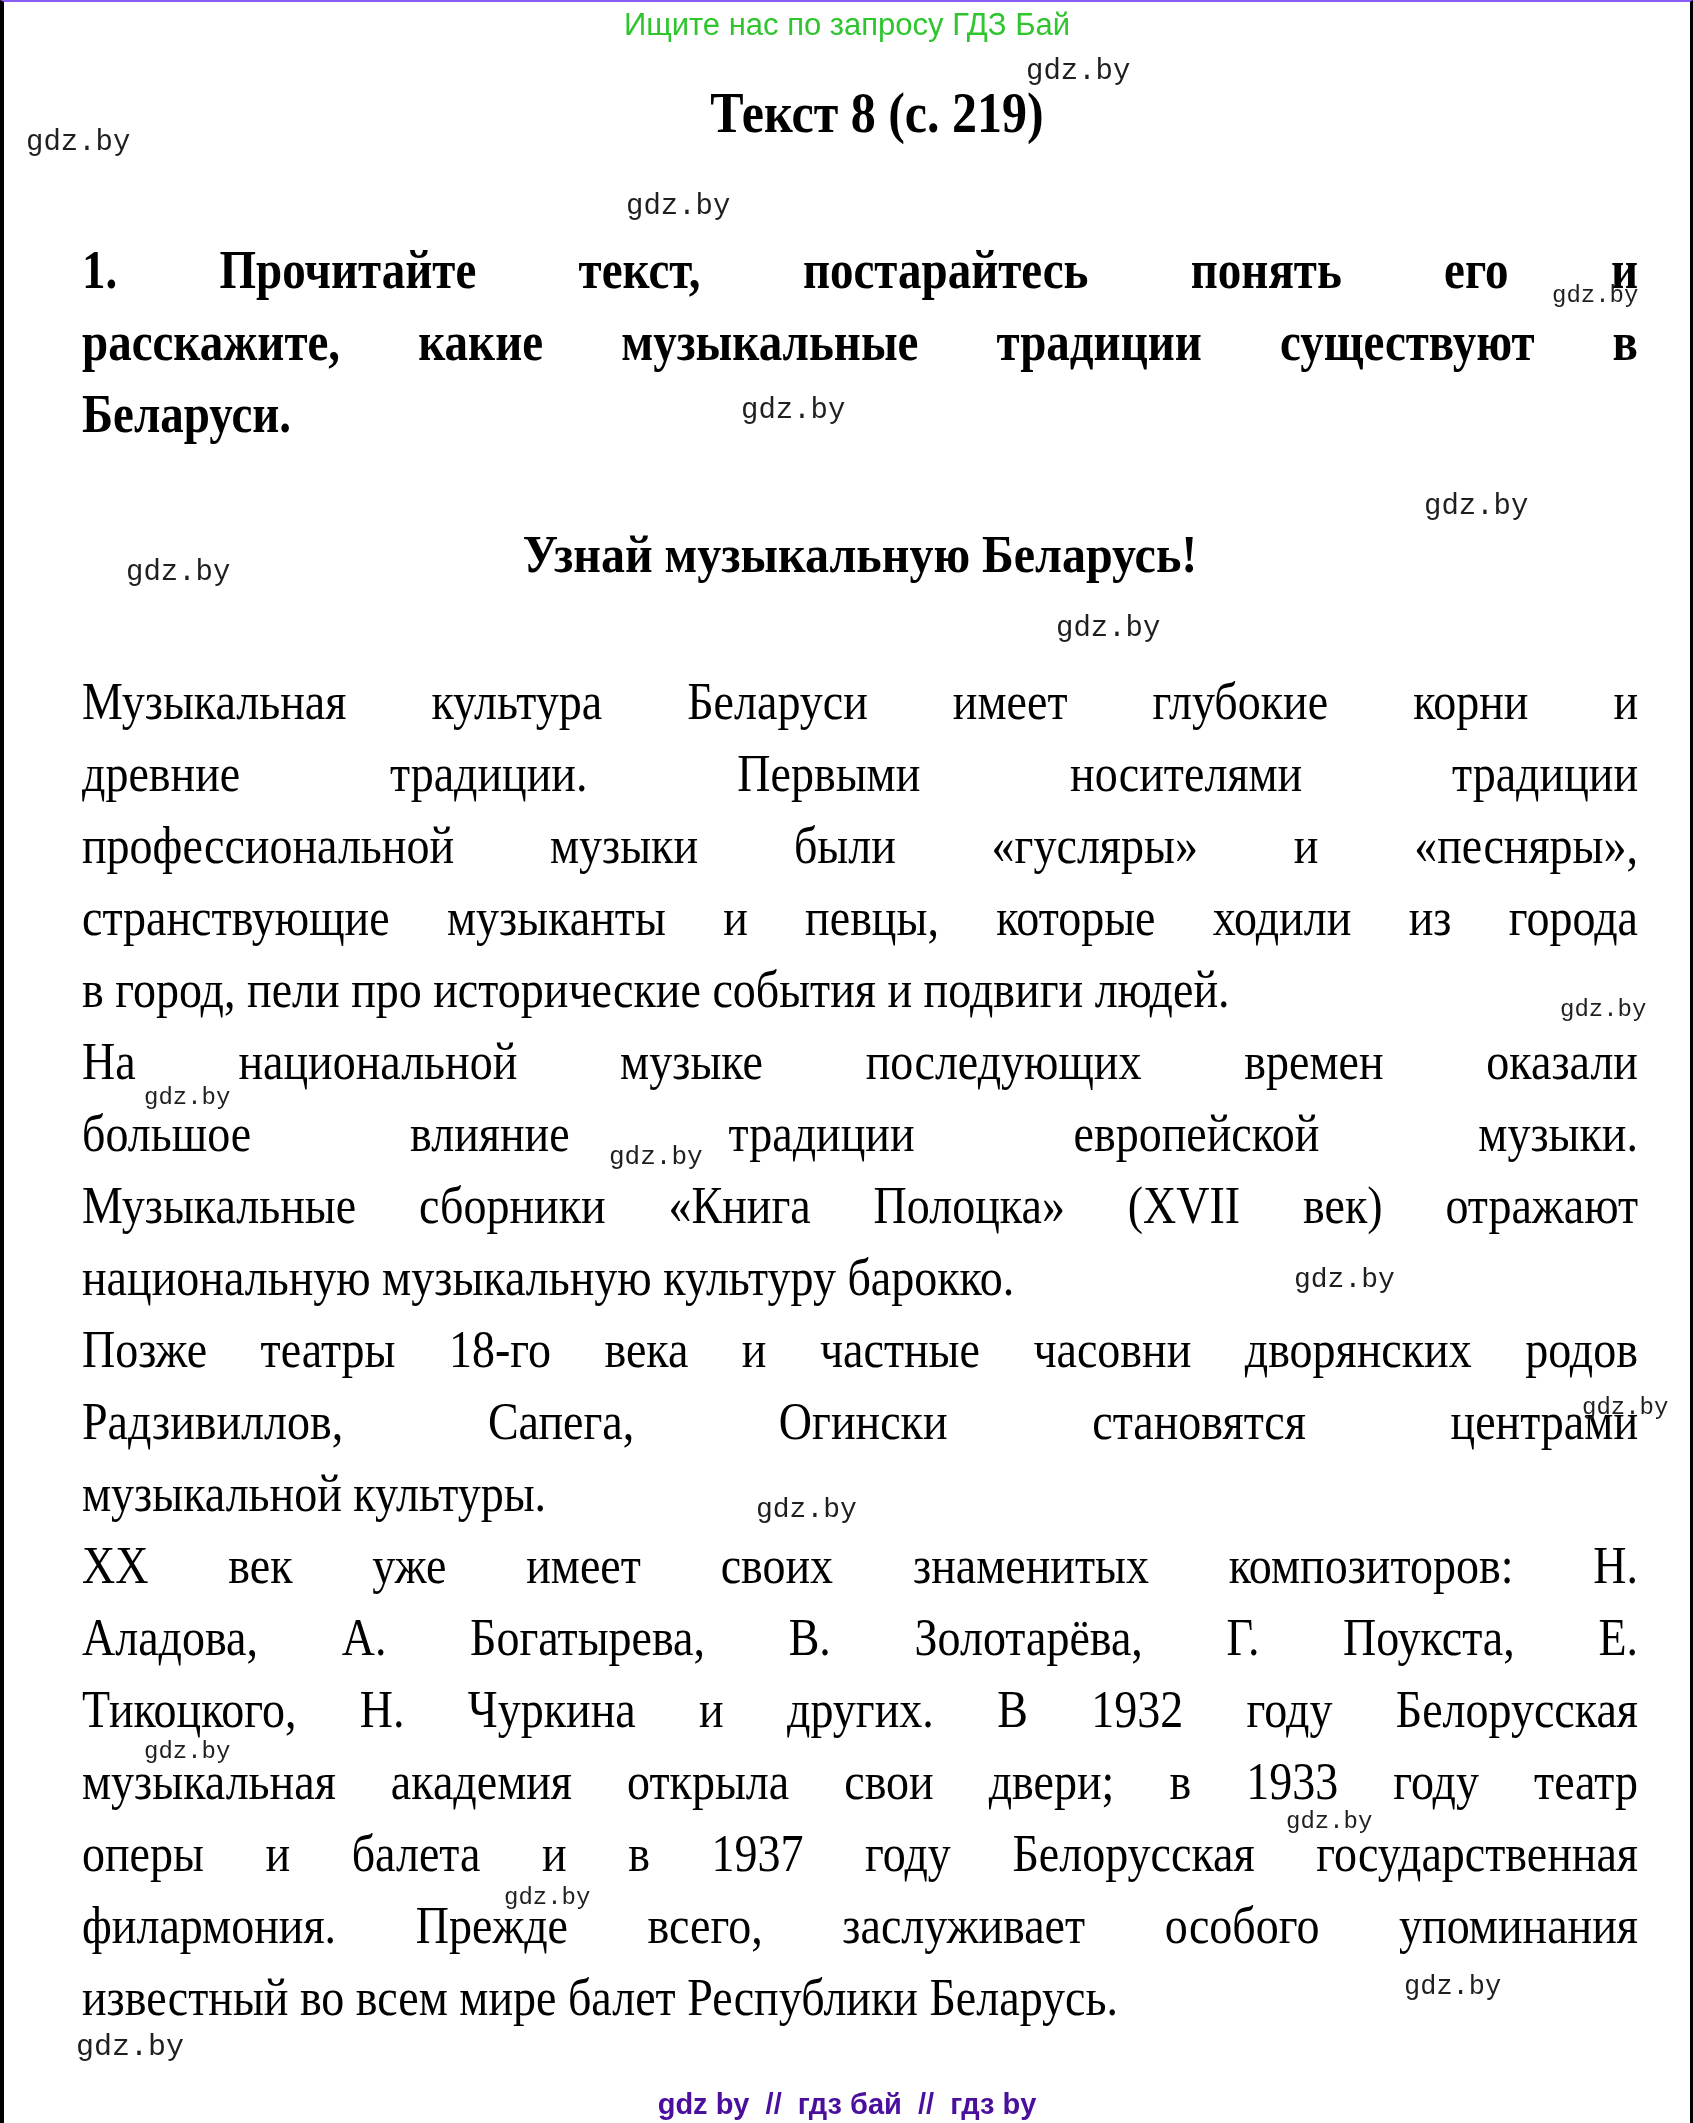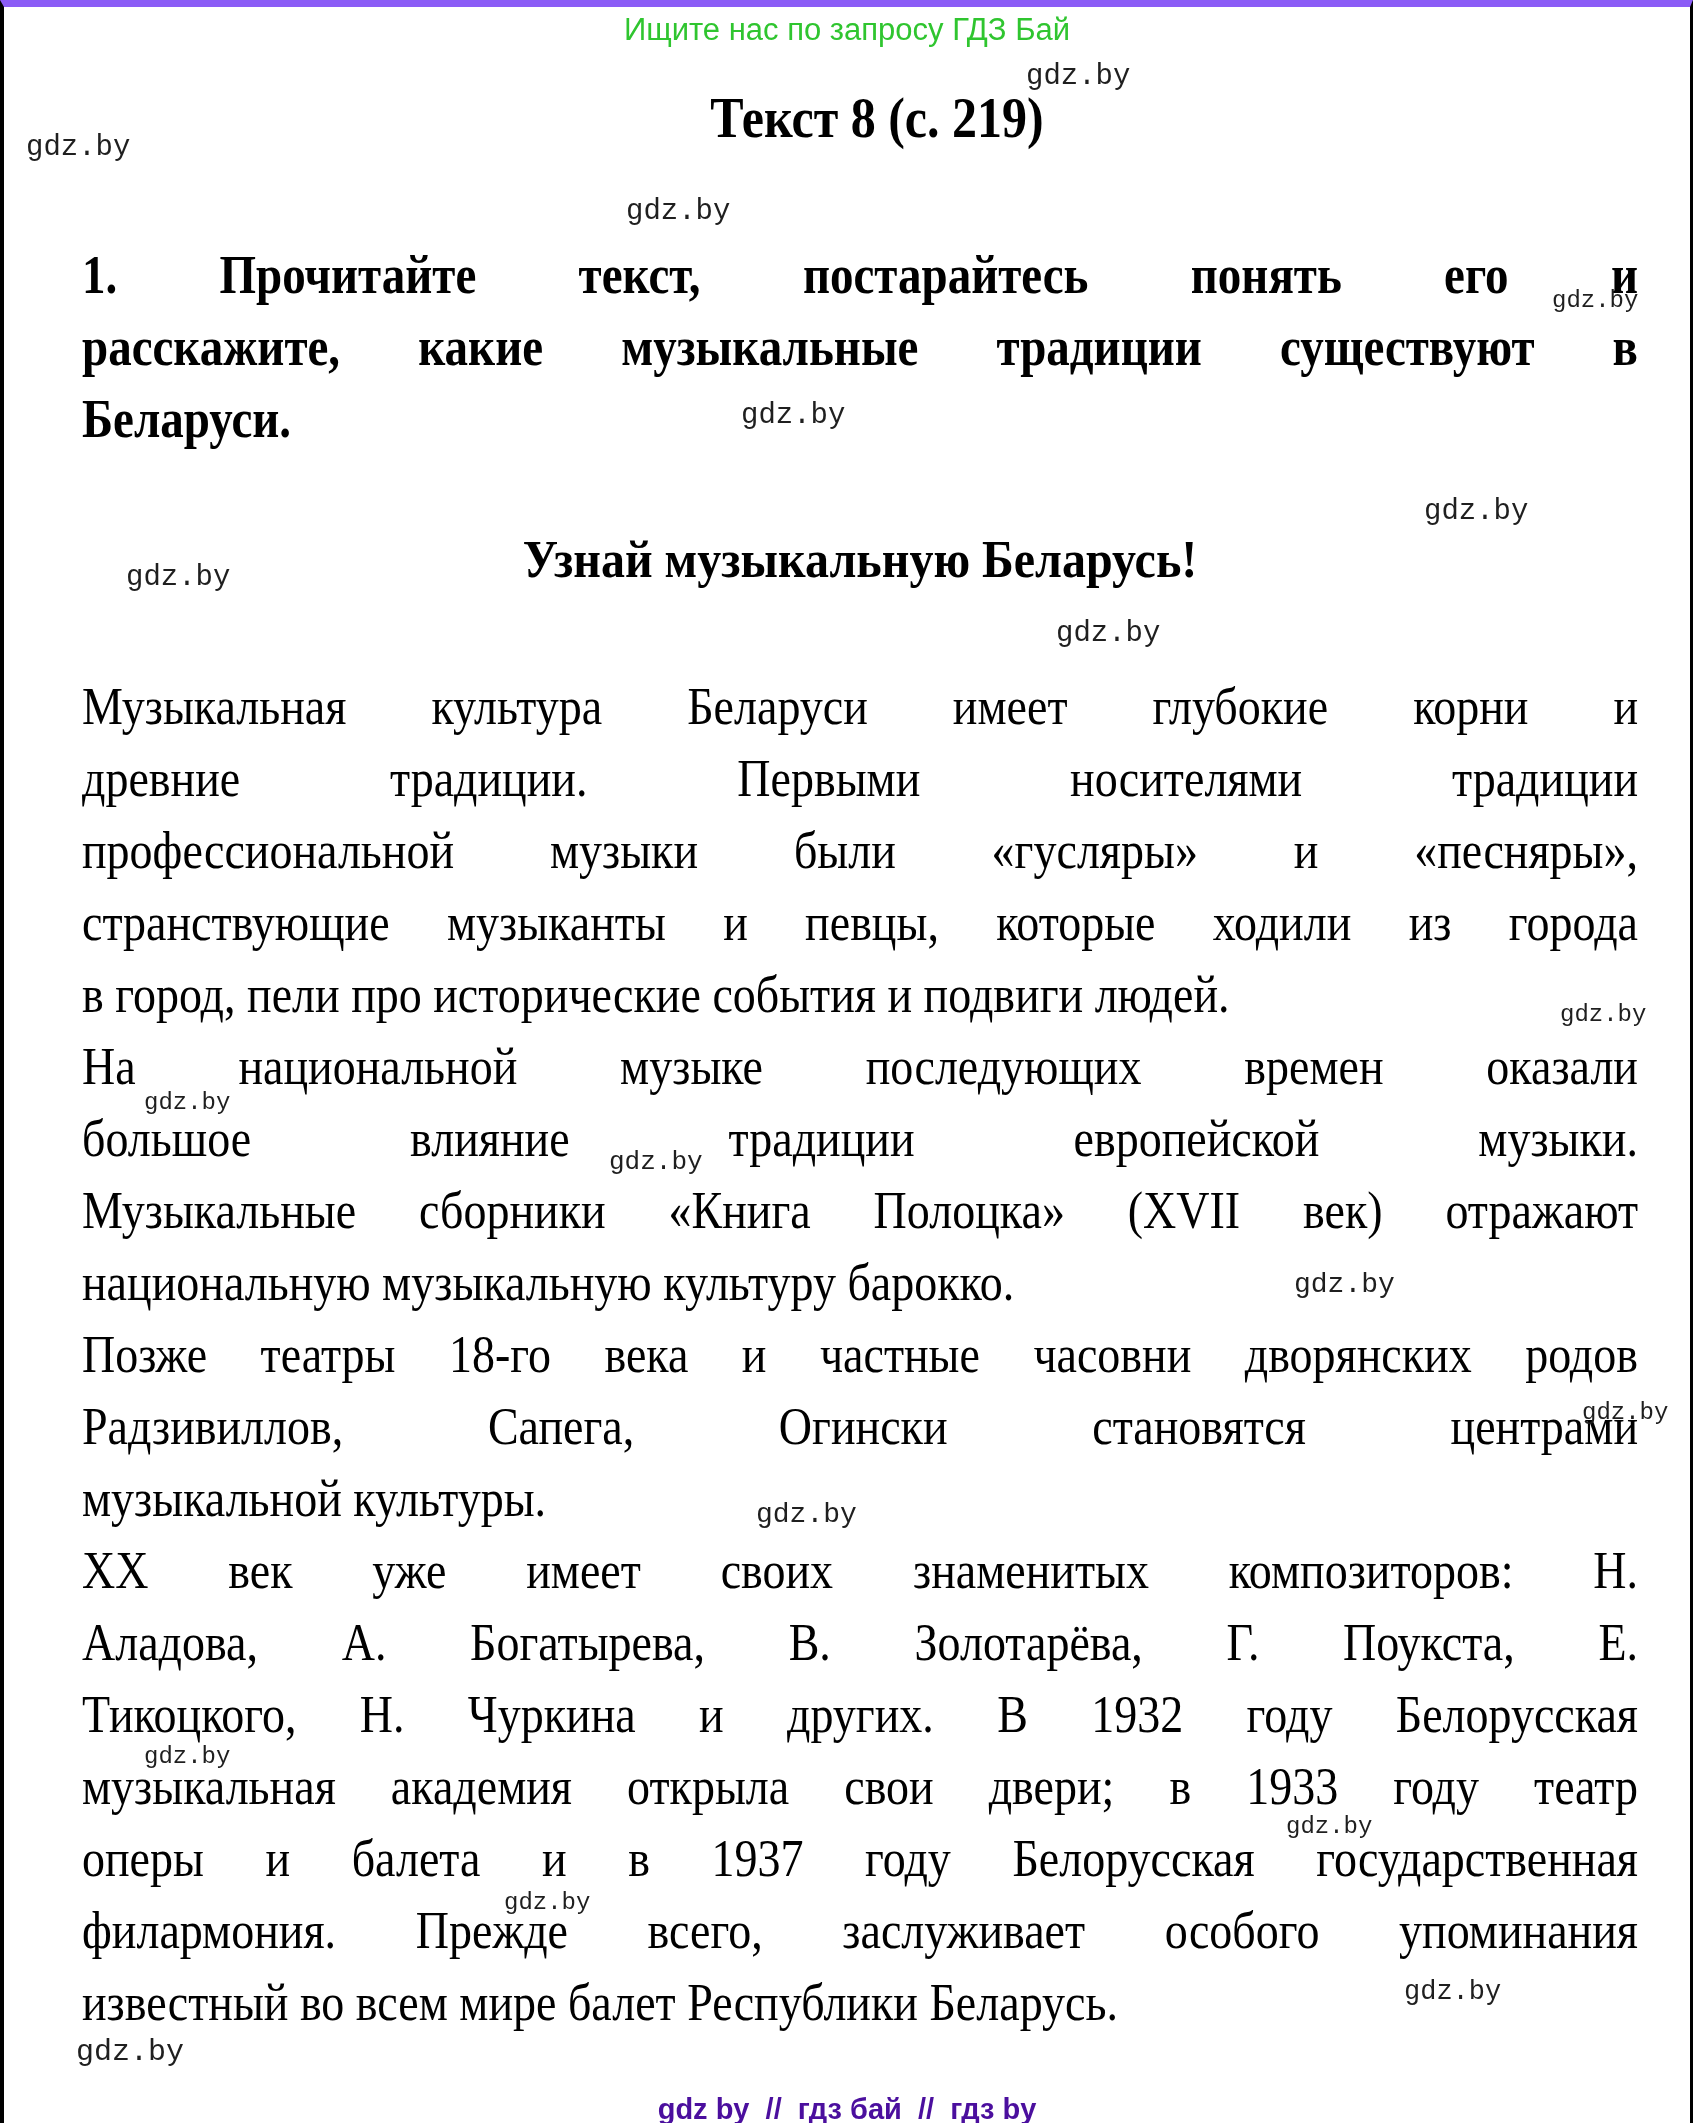--- a/index.html
+++ b/index.html
@@ -6,21 +6,21 @@
     margin: 0;
     padding: 0;
     background: #e8e8e8;
   }
   .page {
     position: relative;
     width: 1693px;
     height: 2123px;
     background: #ffffff;
     overflow: hidden;
-    border-top: 7px solid #8b5cf6;
+    border-top: 2px solid #8b5cf6;
     border-left: 4px solid #000;
     border-right: 3px solid #000;
     box-sizing: border-box;
     font-family: "Liberation Serif", serif;
     color: #000000;
   }
   .banner {
     position: absolute;
     top: 5px;
     left: 0;

